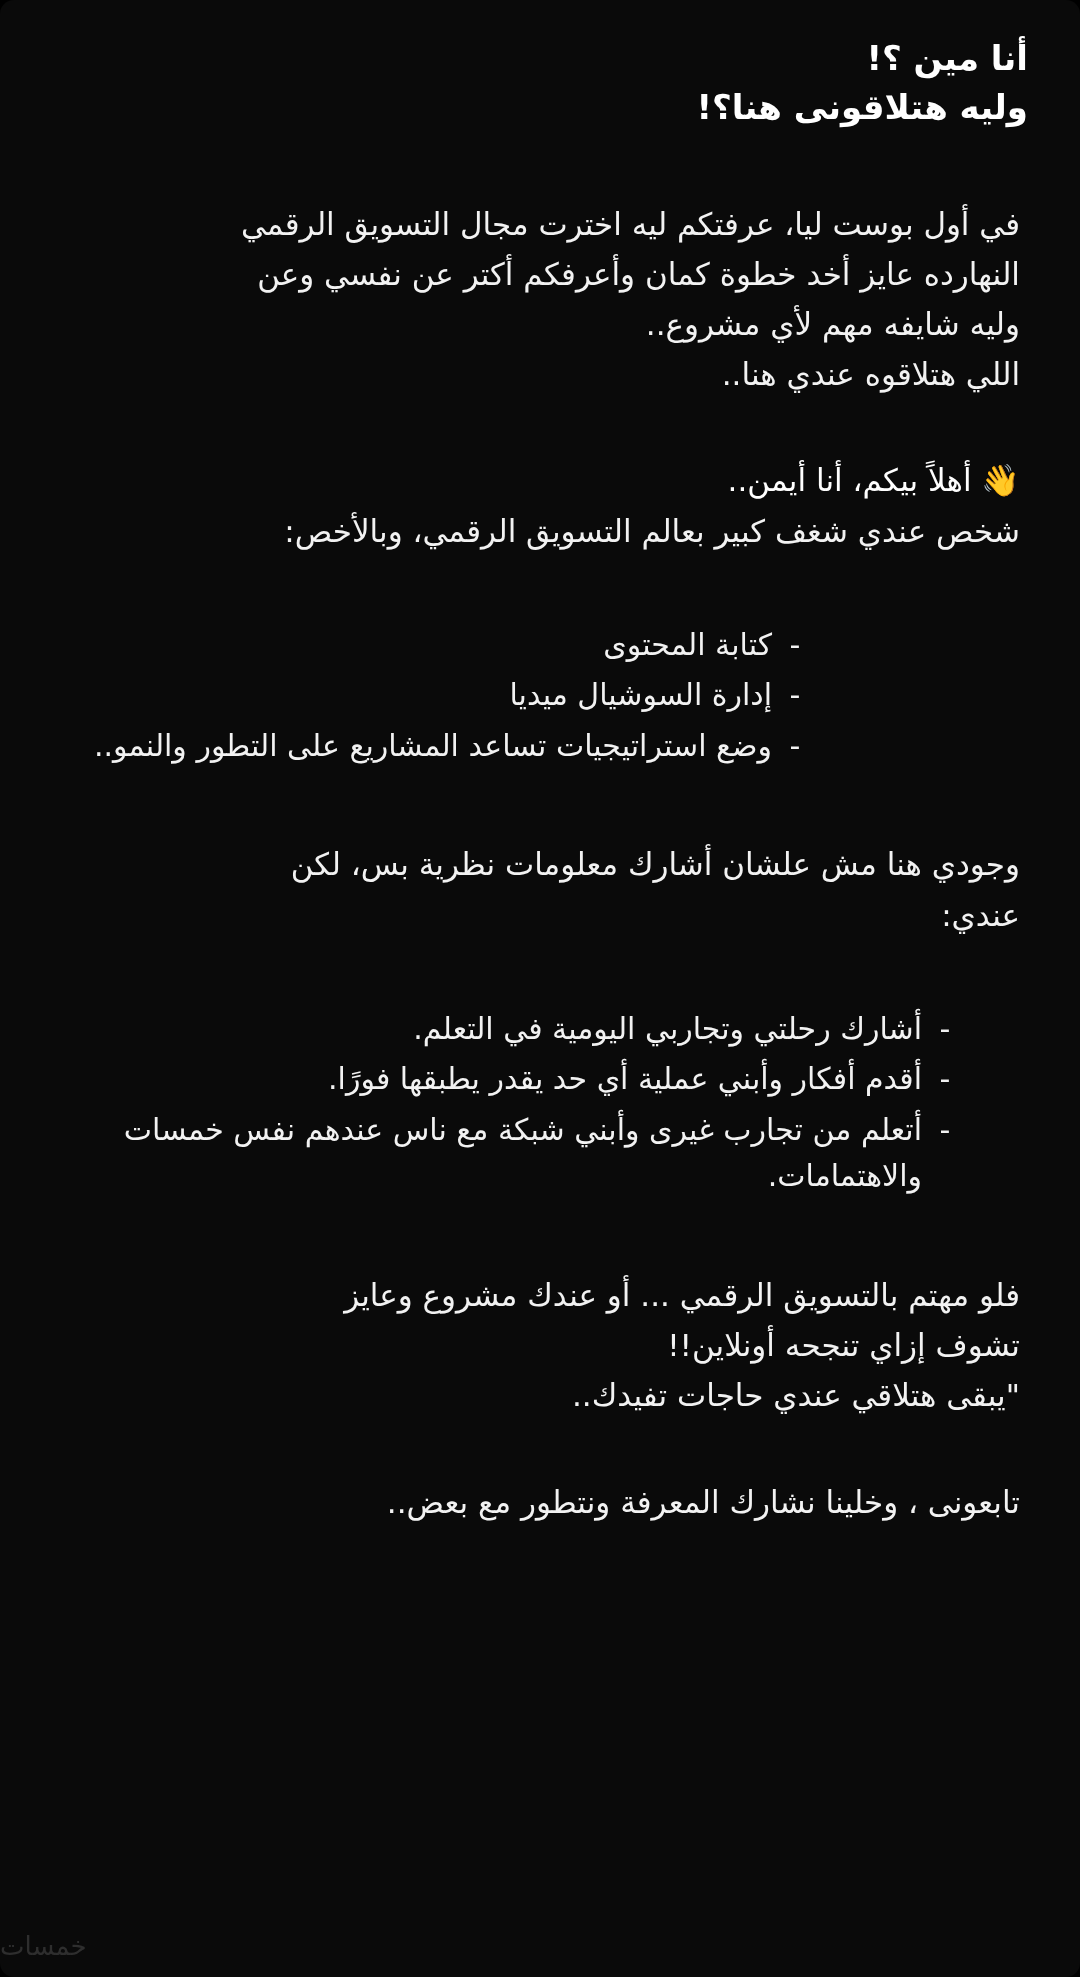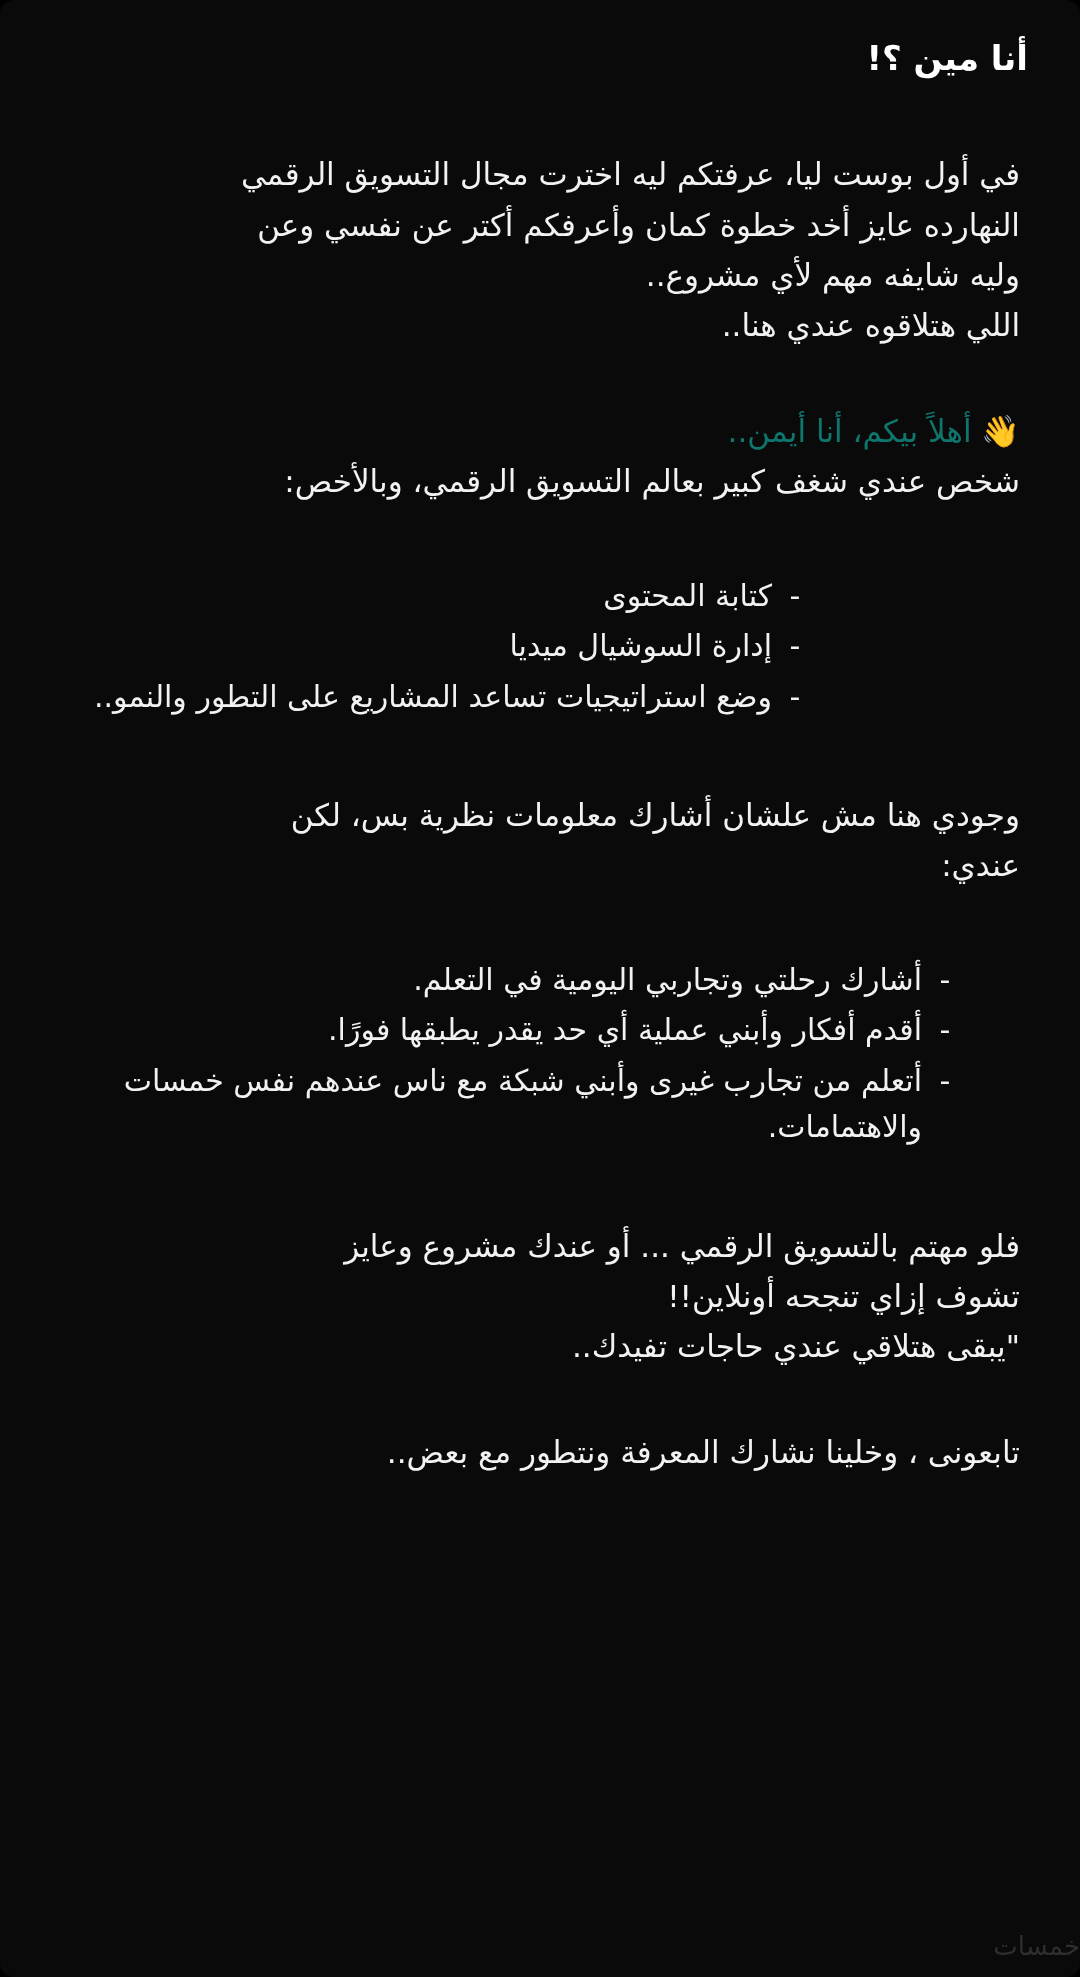--- a/index.html
+++ b/index.html
@@ -43,21 +43,21 @@
     font-size: 31px;
     line-height: 1.62;
     color: #f2f2f2;
     margin: 8px;
   }
   .para .line { display: block; }
 
   .intro-line {
     font-size: 31px;
     line-height: 1.62;
-    color: #0f766e;
+    color: #ffffff;
     text-align: right;
   }
 
   .emoji {
     font-size: 31px;
   }
 
   .bullets {
     margin: 0;
     padding: 0;
@@ -88,35 +88,36 @@
   .bullets.indent-1 { padding-right: 210px; }
   .bullets.indent-2 { padding-right: 60px; }
 
   .closing .line { display: block; }
 
   .watermark {
     position: absolute;
     left: 0;
     right: 0;
     bottom: 16px;
-    text-align: right;
+    text-align: left;
     font-size: 26px;
     color: #2e2e2e;
     letter-spacing: 1px;
     user-select: none;
     margin-top: 20px;
   }
 </style>
 </head>
 <body>
 
 <div class="page">
 
   <div class="headline">
     <span class="line">أنا مين ؟!</span>
+    <span class="line">وليه هتلاقونى هنا؟!</span>
   </div>
 
   <div class="gap-lg"></div>
 
   <div class="para">
     <span class="line">في أول بوست ليا، عرفتكم ليه اخترت مجال التسويق الرقمي</span>
     <span class="line">النهارده عايز أخد خطوة كمان وأعرفكم أكتر عن نفسي وعن</span>
     <span class="line">وليه شايفه مهم لأي مشروع..</span>
     <span class="line">اللي هتلاقوه عندي هنا..</span>
   </div>

